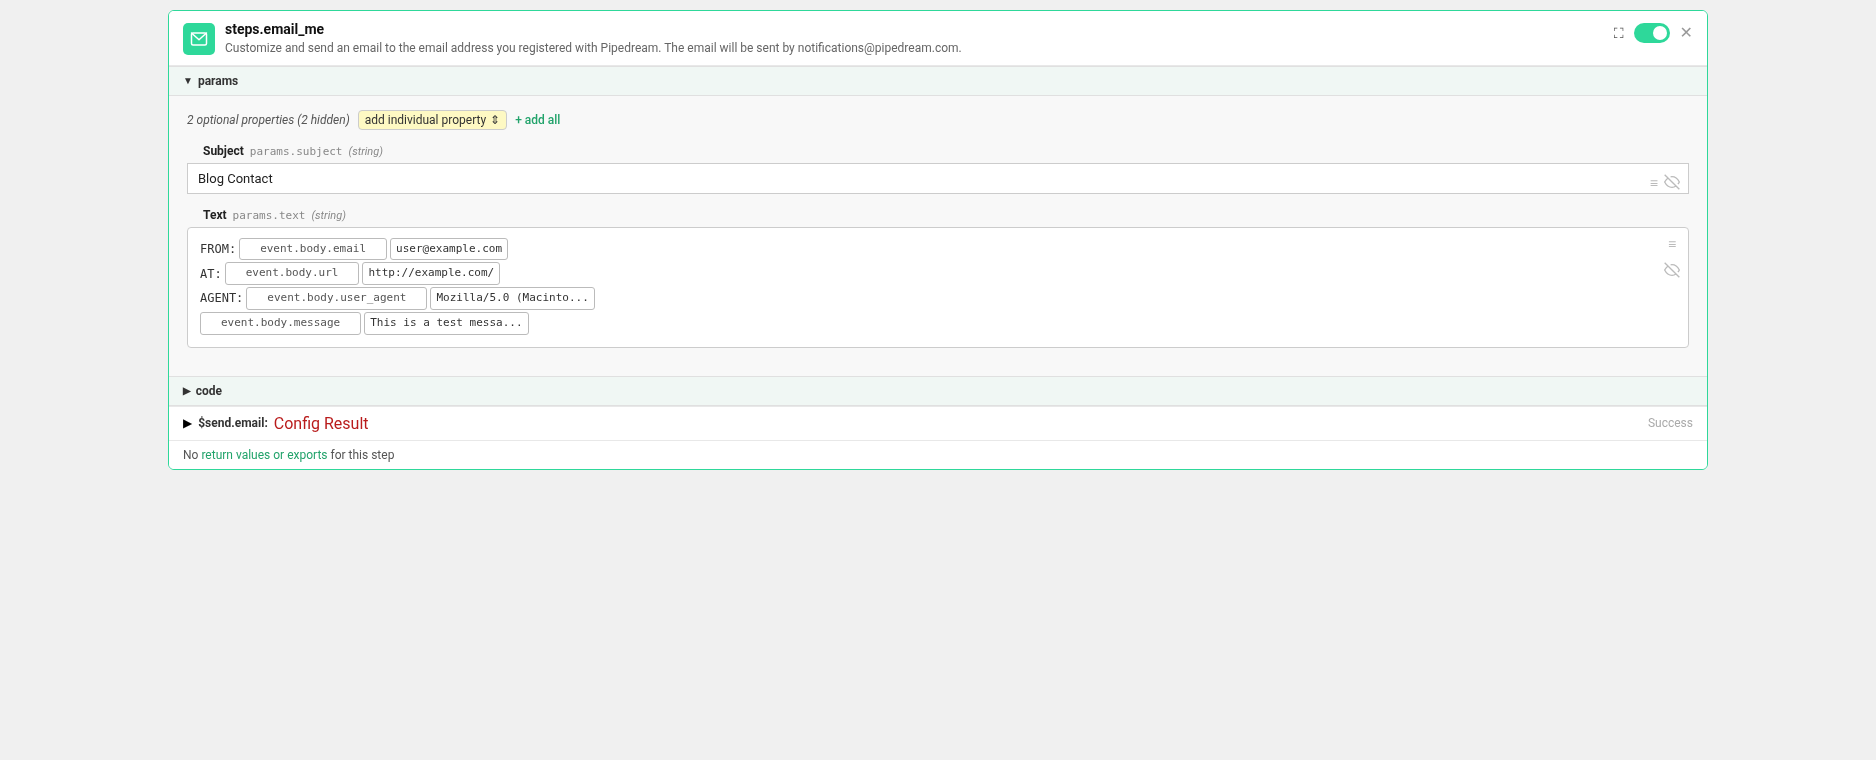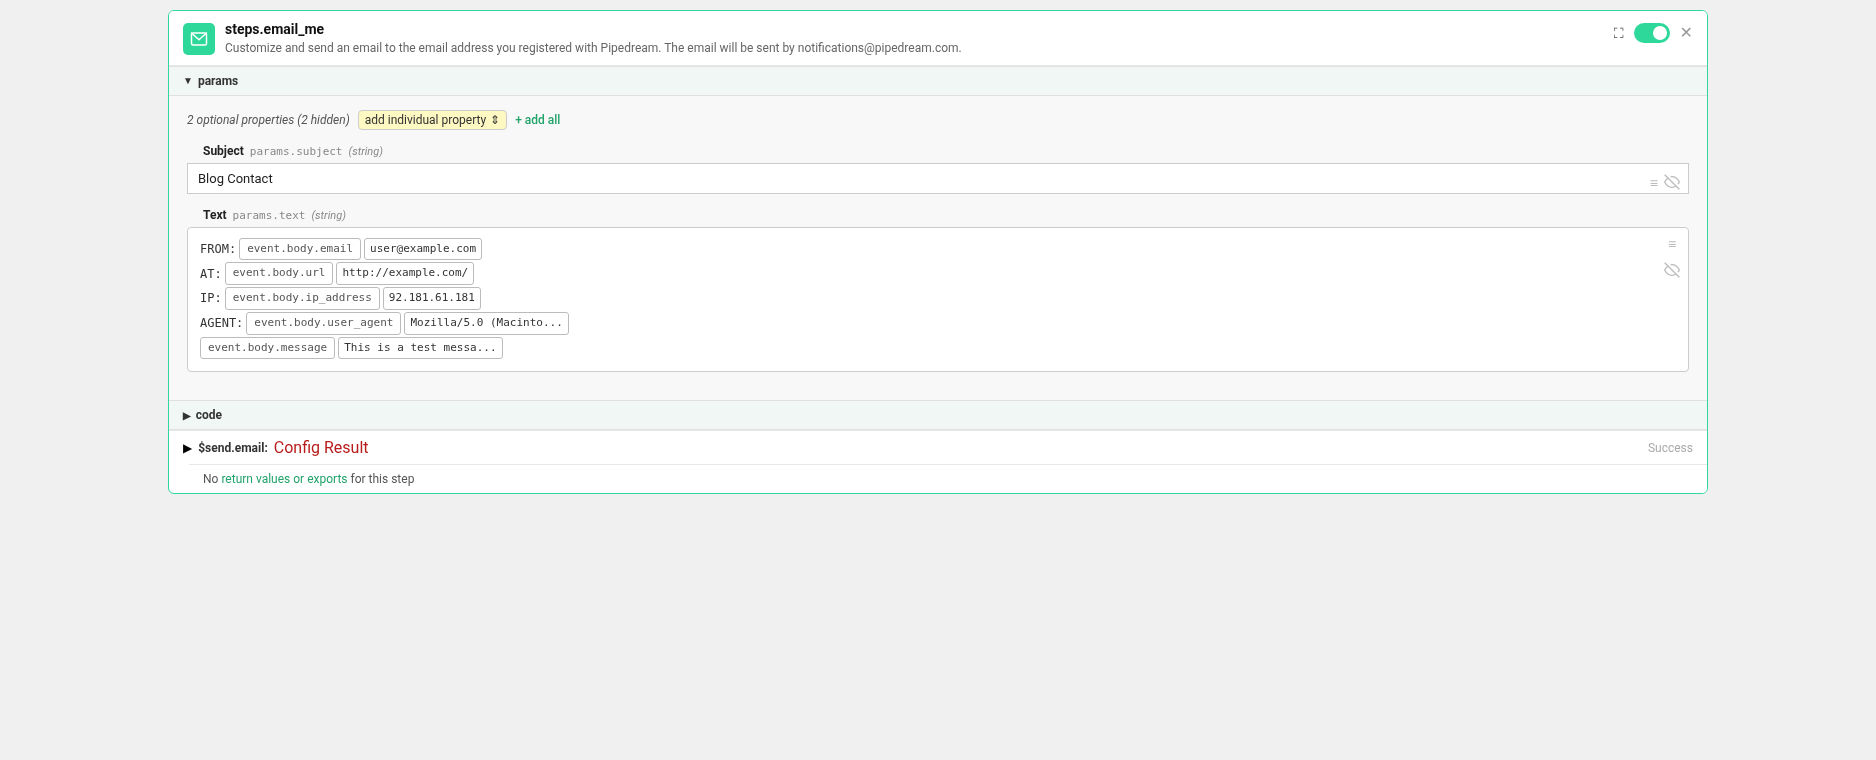--- a/index.html
+++ b/index.html
@@ -223,21 +223,21 @@
       flex-direction: column;
       align-items: center;
       padding: 8px 8px 8px 4px;
       gap: 10px;
     }
 
     .code-token {
       background: #fff;
       border: 1px solid #bbb;
       border-radius: 3px;
-      padding: 1px 7px;
+      padding: 1px 20px;
       font-family: monospace;
       font-size: 11px;
       color: #555;
     }
     .value-token {
       background: #fff;
       border: 1px solid #bbb;
       border-radius: 3px;
       padding: 1px 5px;
       font-family: monospace;
@@ -291,21 +291,20 @@
       margin-left: 25px;
     }
 
     
     .return-row {
       padding: 7px 14px;
       background: #fff;
       border-top: 1px solid #e8e8e8;
       font-size: 12px;
       color: #555;
-      margin-left: 20px;
     }
     .return-link {
       color: #22a36b;
       text-decoration: none;
     }
   </style>
 </head>
 <body>
 
 <div class="card">
@@ -379,25 +378,20 @@
             <span class="code-token">event.body.email</span>
             <span class="value-token">user@example.com</span>
           </div>
 
           <div class="text-row">
             <span class="plain-text">AT:</span>
             <span class="code-token">event.body.url</span>
             <span class="value-token">http://example.com/</span>
           </div>
 
-          <div class="text-row">
-            <span class="plain-text">IP:</span>
-            <span class="code-token">event.body.ip_address</span>
-            <span class="value-token">92.181.61.181</span>
-          </div>
 
           <div class="text-row">
             <span class="plain-text">AGENT:</span>
             <span class="code-token">event.body.user_agent</span>
             <span class="value-token">Mozilla/5.0 (Macinto...</span>
           </div>
 
           <div class="text-row">
             <span class="code-token">event.body.message</span>
             <span class="value-token">This is a test messa...</span>

